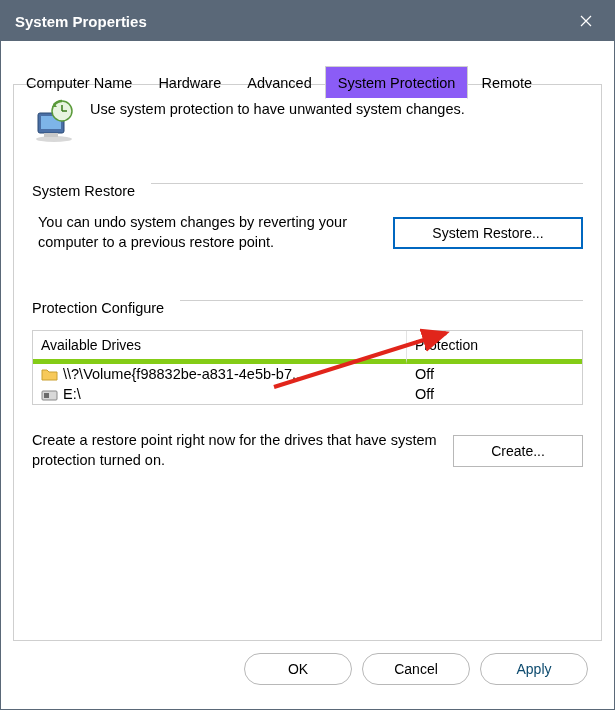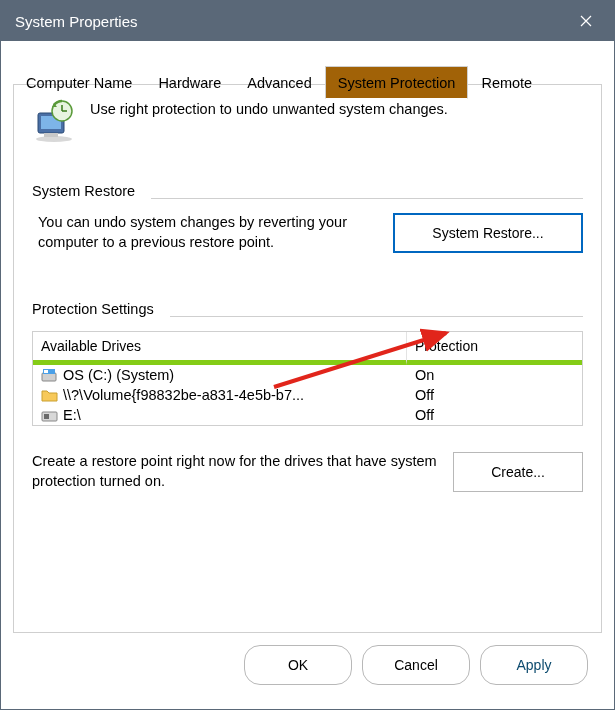--- a/index.html
+++ b/index.html
@@ -1,35 +1,35 @@
 <!DOCTYPE html>
 <html><head>
 <meta charset="utf-8">
 <style>
   * { box-sizing: border-box; font-family: 'Segoe UI', Tahoma, sans-serif; }
   body { margin: 0; background: #fff; width: 615px; height: 710px; overflow: hidden; position: relative; }
   .window { width: 615px; height: 710px; border: 1px solid #5a6878; background: #fff; display: flex; flex-direction: column; }
   .titlebar { background: #5a6878; color: #fff; height: 40px; display: flex; align-items: center; padding: 0 6px 0 14px; font-size: 15px; }
-  .titlebar .title { flex: 1; }
+  .titlebar .title { flex: 1; font-weight: bold; }
   .titlebar .close { width: 44px; height: 30px; display: flex; align-items: center; justify-content: center; font-size: 16px; cursor: pointer; }
   .content { flex: 1; padding: 10px 12px 10px 12px; display: flex; flex-direction: column; }
   .tabs { display: flex; border-bottom: 1px solid #cfcfcf; font-size: 14.5px; }
   .tab { padding: 8px 12px 7px 12px; border: 1px solid transparent; border-bottom: none; position: relative; top: 15px; cursor: pointer; color:#000; }
-  .tab.active { border-color: #cfcfcf; background: #a16207; border-bottom: 1px solid #fff; }
+  .tab.active { border-color: #cfcfcf; background: #8b5cf6; border-bottom: 1px solid #fff; }
   .tabpane { border: 1px solid #cfcfcf; border-top: none; flex: 1; padding: 14px 18px 18px 18px; position: relative; }
   .intro { display: flex; gap: 14px; align-items: flex-start; margin-bottom: 40px; }
   .intro .icon { width: 44px; height: 44px; flex: none; }
   .intro .text { font-size: 14.5px; padding-top: 2px; }
   .group { margin-bottom: 28px; }
-  .group-header { display: flex; align-items: flex-end; margin-bottom: 14px; gap: 8px; }
+  .group-header { display: flex; align-items: flex-start; margin-bottom: 14px; gap: 8px; }
   .group-header .label { font-size: 14.5px; color: #000; white-space: nowrap; }
   .group-header .line { flex: 1; height: 1px; background: #cfcfcf; margin-left: 8px; }
   .row { display: flex; align-items: center; gap: 14px; margin-bottom: 12px; }
   .row .desc { flex: 1; font-size: 14.5px; line-height: 1.35; }
-  .btn { min-width: 130px; height: 40px; border: 1px solid #b8b8b8; background: #fff; font-size: 14px; cursor: pointer; padding: 0 14px; }
+  .btn { min-width: 130px; height: 32px; border: 1px solid #b8b8b8; background: #fff; font-size: 14px; cursor: pointer; padding: 0 14px; }
   .btn.wide { min-width: 190px; }
   .btn.primary { border-color: #0067c0; box-shadow: inset 0 0 0 1px #0067c0; }
   .btn.disabled { color: #0c4a6e; cursor: default; }
   .table-wrap { border: 1px solid #cfcfcf; margin: 4px 0 26px 0; }
   .thead { display: flex; font-size: 14px; }
   .thead .th { padding: 6px 8px; border-right: 1px solid #e3e3e3; border-bottom: 5px solid #84cc16; }
   .thead .th:first-child { flex: 1; }
   .thead .th:last-child { width: 175px; border-right: none; }
   .tbody .tr { display: flex; font-size: 14.5px; }
   .tbody .td { padding: 2px 8px; display: flex; align-items: center; gap: 4px; }
@@ -69,21 +69,21 @@
             <ellipse cx="22" cy="40" rx="18" ry="3" fill="#d8d8d8"></ellipse>
             <rect x="6" y="14" width="26" height="20" rx="2" fill="#4a6fa5" stroke="#2a4a75"></rect>
             <rect x="9" y="17" width="20" height="13" fill="#7db4e8"></rect>
             <rect x="12" y="34" width="14" height="4" fill="#c8c8c8"></rect>
             <circle cx="30" cy="12" r="10" fill="#e8f4e0" stroke="#5a9a3a" stroke-width="1.5"></circle>
             <path d="M30 12 L30 6 M30 12 L35 12" stroke="#3a7a1a" stroke-width="1.5" fill="none"></path>
             <path d="M22 6 A10 10 0 0 1 30 2" stroke="#5a9a3a" stroke-width="2.5" fill="none"></path>
             <path d="M20 8 L22 4 L25 8 Z" fill="#5a9a3a"></path>
           </svg>
         </div>
-        <div class="text">Use right protection to undo unwanted system changes.</div>
+        <div class="text">Use system protection to have unwanted system changes.</div>
       </div>
 
       <div class="group">
         <div class="group-header">
           <span class="label">System Restore</span>
           <span class="line"></span>
         </div>
         <div class="row" style="padding-left:6px;">
           <div class="desc">You can undo system changes by reverting your computer to a previous restore point.</div>
           <button class="btn wide primary">System Restore...</button>
@@ -94,43 +94,30 @@
         <defs>
             <marker id="ah" markerWidth="8" markerHeight="8" refX="6" refY="3" orient="auto">
               <path d="M0 0 L7 3 L0 6 Z" fill="#e1251b"></path>
             </marker>
           </defs>
         <line x1="10" y1="62" x2="182" y2="8" stroke="#e1251b" stroke-width="4" marker-end="url(#ah)"></line>
       </svg>
 
       <div class="group" style="margin-top:48px;">
         <div class="group-header">
-          <span class="label">Protection Settings</span>
+          <span class="label">Protection Configure</span>
           <span class="line"></span>
         </div>
 
         <div class="table-wrap">
           <div class="thead">
             <div class="th">Available Drives</div>
             <div class="th">Protection</div>
           </div>
           <div class="tbody">
-            <div class="tr">
-              <div class="td">
-                <span class="drive-icon">
-                  <svg width="18" height="14" viewBox="0 0 18 14">
-                      <rect x="1" y="5" width="14" height="8" rx="1" fill="#d0d0d0" stroke="#888"></rect>
-                      <rect x="2" y="1" width="12" height="5" fill="#4aa0e8"></rect>
-                      <rect x="3" y="2" width="4" height="3" fill="#fff"></rect>
-                    </svg>
-                </span>
-                <span>OS (C:) (System)</span>
-              </div>
-              <div class="td">On</div>
-            </div>
             <div class="tr">
               <div class="td">
                 <span class="drive-icon">
                   <svg width="18" height="14" viewBox="0 0 18 14">
                       <path d="M1 3 L6 3 L8 5 L16 5 L16 13 L1 13 Z" fill="#f7c95a" stroke="#caa030"></path>
                     </svg>
                 </span>
                 <span>\\?\Volume{f98832be-a831-4e5b-b7...</span>
               </div>
               <div class="td">Off</div>

